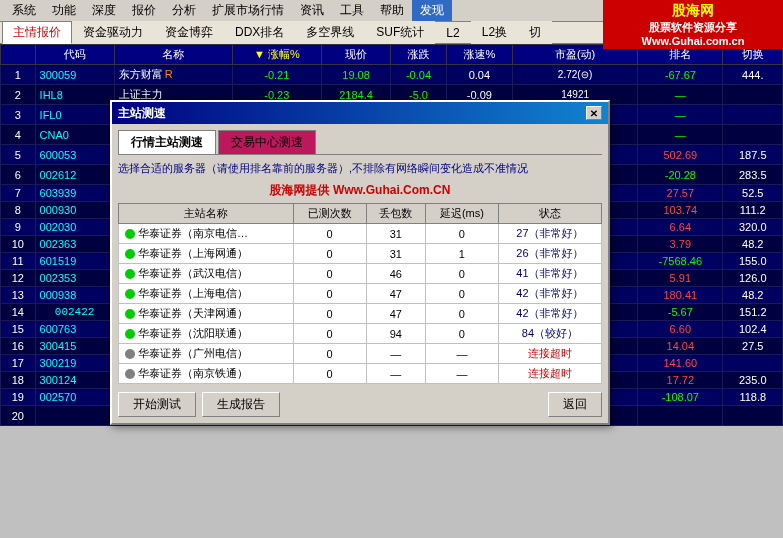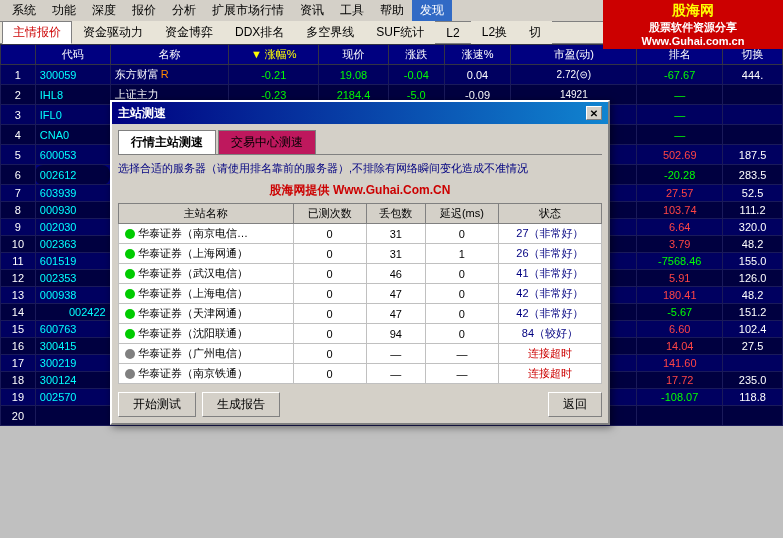--- a/index.html
+++ b/index.html
@@ -443,21 +443,21 @@
     <td style="color:#ffffff;"></td>
     <td style="color:#00ff00;"></td>
     <td style="color:#ffffff;"></td>
     <td style="color:#ffffff;"></td>
     <td style="color:#ffffff; font-size:10px;"></td>
     <td style="color:#ff4444;">180.41</td>
     <td style="color:#ffffff;">48.2</td>
   </tr>
         <tr>
     <td class="row-num">14</td>
-    <td style="color:#00ffff; text-align:right;">002422</td>
+    <td style="color:#00ffff; text-align:center;font-family:Liberation Mono, monospace;">002422</td>
     <td style="color:#ffffff; text-align:left;"></td>
     <td style="color:#ffffff;"></td>
     <td style="color:#00ff00;"></td>
     <td style="color:#ffffff;"></td>
     <td style="color:#ffffff;"></td>
     <td style="color:#ffffff; font-size:10px;"></td>
     <td style="color:#00ff00;">-5.67</td>
     <td style="color:#ffffff;">151.2</td>
   </tr>
         <tr>

